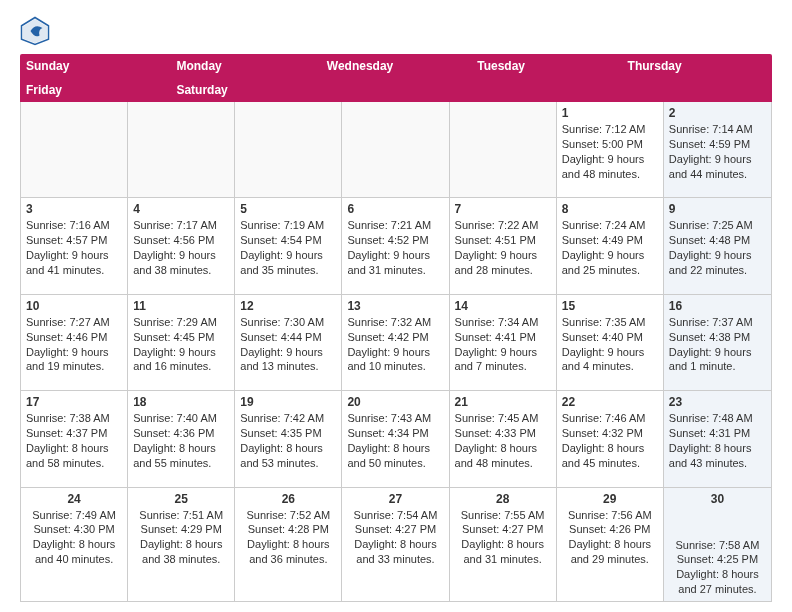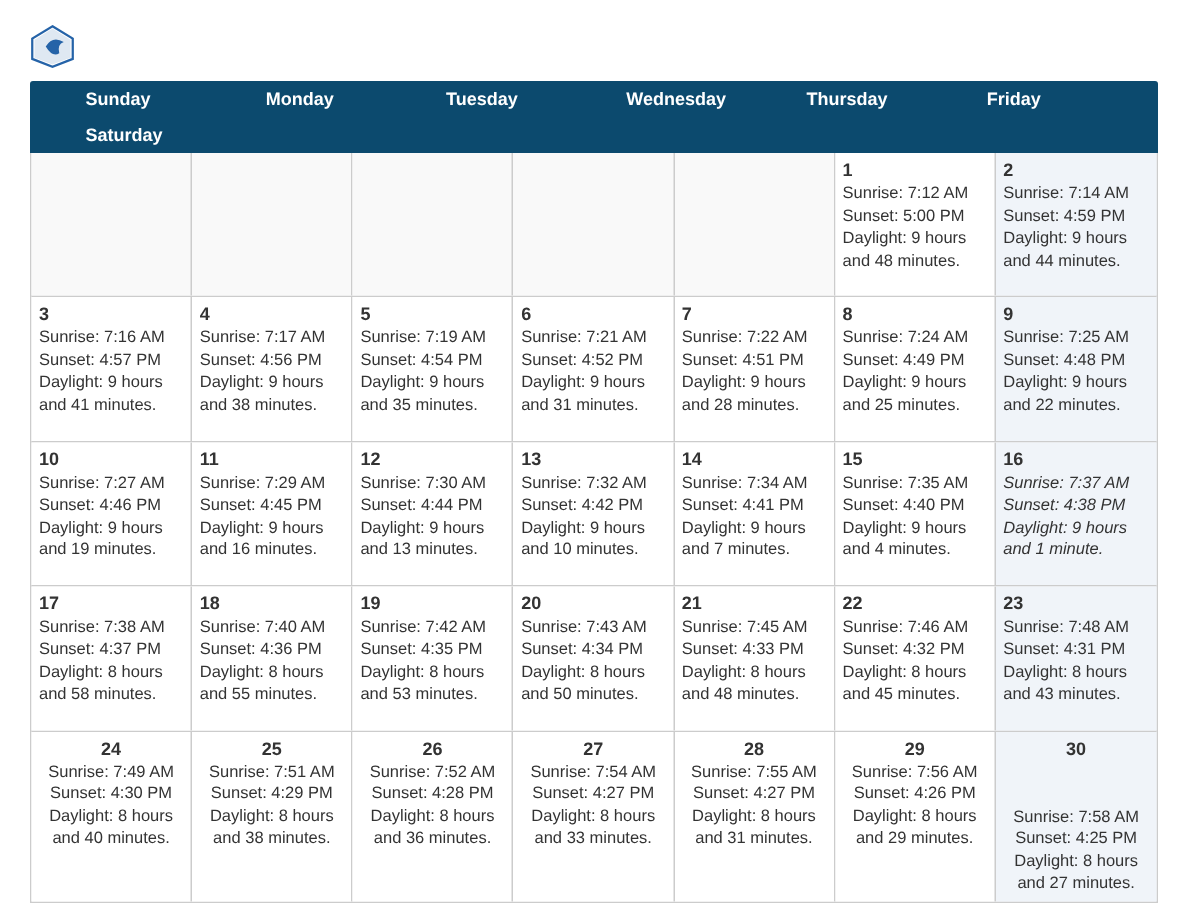--- a/index.html
+++ b/index.html
@@ -54,24 +54,23 @@
       font-size: 15px;
       color: #555;
     }
     .calendar {
       flex: 1;
       display: flex;
       flex-direction: column;
     }
     .cal-header-row {
       display: grid;
-      grid-template-columns: repeat(6, 1fr);
-      background: #0c4a6e;
+      grid-template-columns: repeat(5, 1fr);
+      background: #be185d;
       border-radius: 2px 2px 0 0;
-      padding-left: 31px;
     }
     .cal-header-cell {
       color: #fff;
       font-size: 12px;
       font-weight: bold;
       padding: 5px 6px;
       text-align: left;
     }
     .cal-body {
       flex: 1;
@@ -139,22 +138,22 @@
     <div class="title-block">
       <div class="main-title"></div>
       <div class="subtitle"></div>
     </div>
   </div>
 
   <div class="calendar">
     <div class="cal-header-row">
     <div class="cal-header-cell">Sunday</div>
         <div class="cal-header-cell">Monday</div>
+        <div class="cal-header-cell">Wednesday</div>
         <div class="cal-header-cell">Tuesday</div>
-        <div class="cal-header-cell">Wednesday</div>
         <div class="cal-header-cell">Thursday</div>
         <div class="cal-header-cell">Friday</div>
         <div class="cal-header-cell">Saturday</div>
       </div>
     <div class="cal-body">
     <div class="cal-week">
           <div class="cal-cell empty"></div>
           <div class="cal-cell empty"></div>
           <div class="cal-cell empty"></div>
           <div class="cal-cell empty"></div>
@@ -263,21 +262,21 @@
           </div>
           <div class="cal-cell">
             <span class="day-num">15</span>
             <div class="day-info" style="white-space: pre-line;">Sunrise: 7:35 AM
 Sunset: 4:40 PM
 Daylight: 9 hours
 and 4 minutes.</div>
           </div>
           <div class="cal-cell saturday">
             <span class="day-num">16</span>
-            <div class="day-info" style="white-space: pre-line; font-style: italic;">Sunrise: 7:37 AM
+            <div class="day-info" style="white-space: pre-line;">Sunrise: 7:37 AM
 Sunset: 4:38 PM
 Daylight: 9 hours
 and 1 minute.</div>
           </div>
         </div>
         <div class="cal-week">
           <div class="cal-cell">
             <span class="day-num">17</span>
             <div class="day-info" style="white-space: pre-line;">Sunrise: 7:38 AM
 Sunset: 4:37 PM

